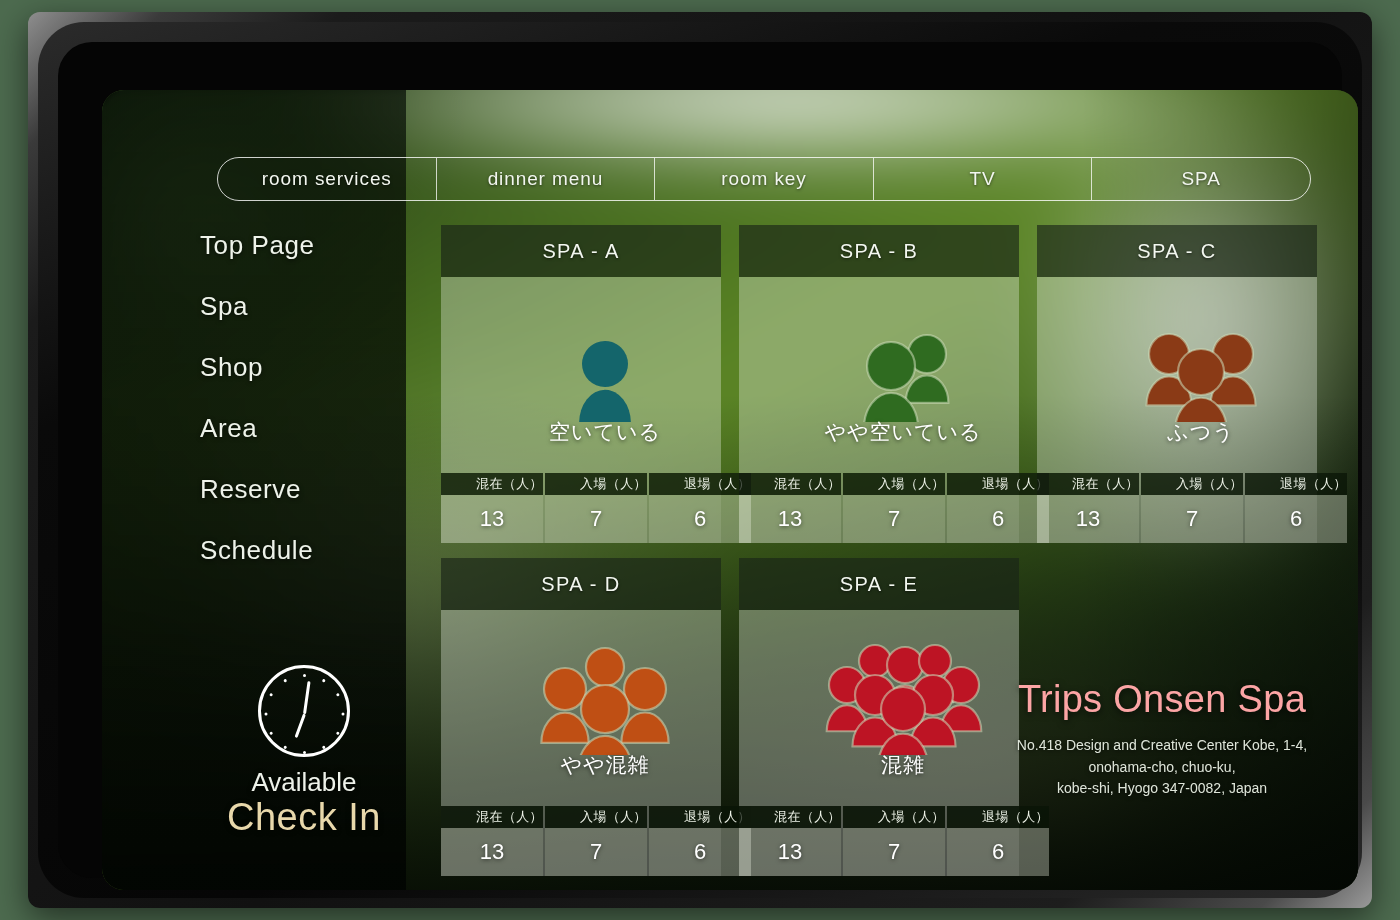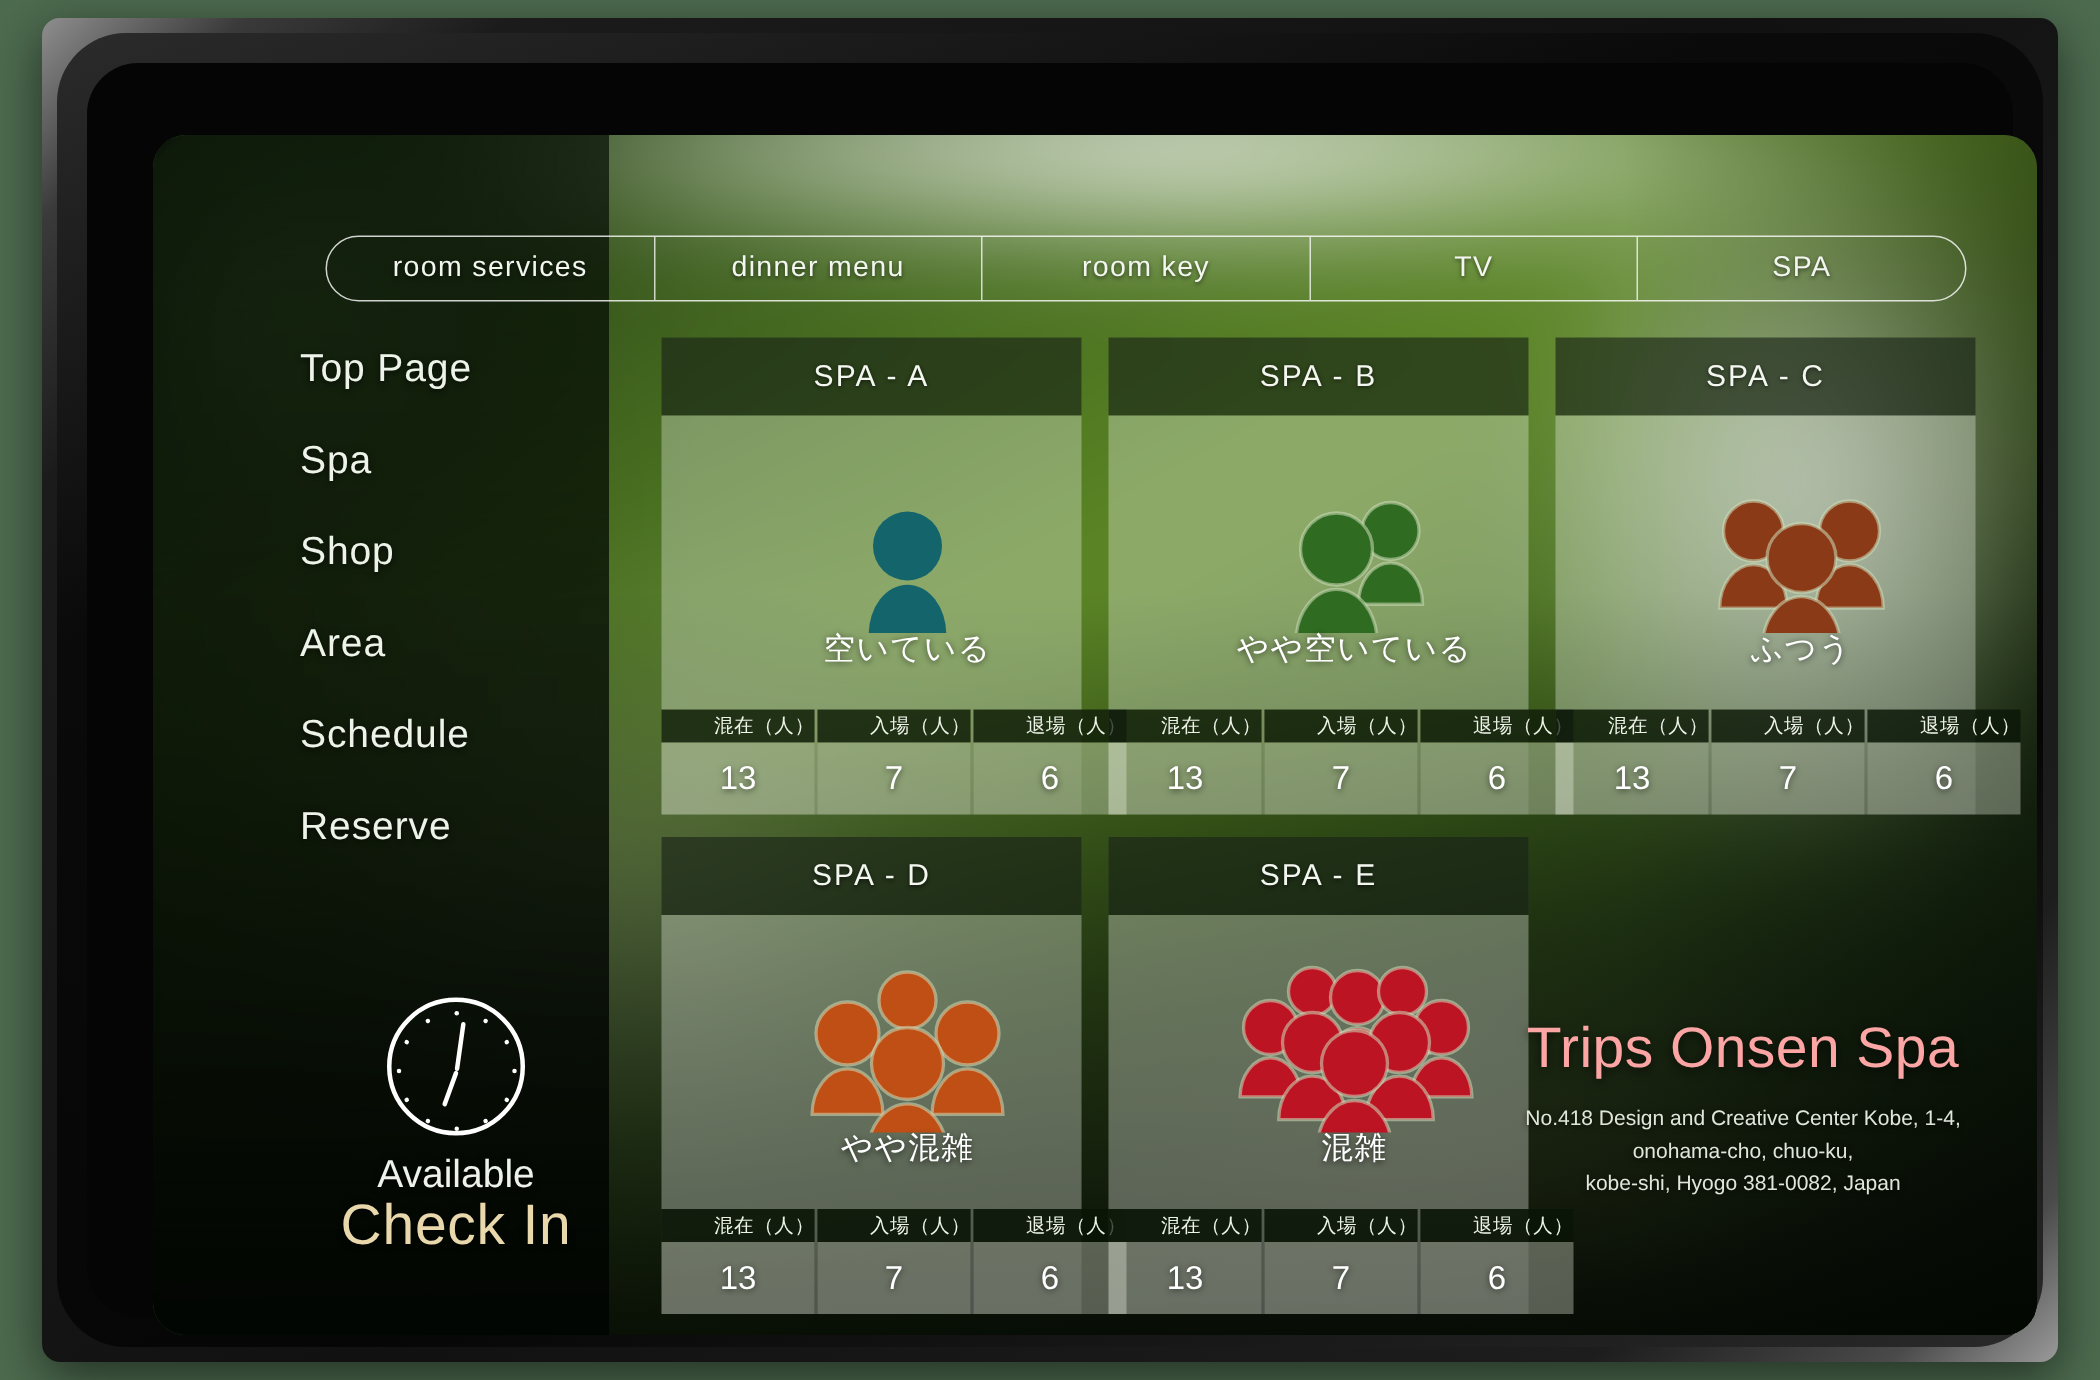--- a/index.html
+++ b/index.html
@@ -278,22 +278,22 @@
               <div class="tab">
                 <span>SPA</span>
               </div>
             </div>
 
           <div id="sidenav">
               <div class="nav-item"><span>Top Page</span></div>
               <div class="nav-item"><span>Spa</span></div>
               <div class="nav-item"><span>Shop</span></div>
               <div class="nav-item"><span>Area</span></div>
+              <div class="nav-item"><span>Reserve</span></div>
               <div class="nav-item gap"><span>Schedule</span></div>
-              <div class="nav-item"><span>Reserve</span></div>
             </div>
 
           <div id="checkin">
             <div id="clock">
               <div class="hand-h"></div>
               <div class="hand-m"></div>
             <div class="tick" style="transform: rotate(0deg);"></div>
                 <div class="tick" style="transform: rotate(30deg);"></div>
                 <div class="tick" style="transform: rotate(60deg);"></div>
                 <div class="tick" style="transform: rotate(90deg);"></div>
@@ -471,21 +471,21 @@
                   </div>
                 </div>
               </div>
             </div>
 
           <div id="brand">
             <div id="brand-title">Trips Onsen Spa</div>
             <div id="brand-addr">
               <div>No.418 Design and Creative Center Kobe, 1-4,</div>
               <div>onohama-cho, chuo-ku,</div>
-              <div>kobe-shi, Hyogo 381-0082, Japan</div>
+              <div>kobe-shi, Hyogo 347-0082, Japan</div>
             </div>
           </div>
 
         </div>
       </div>
 
     </div>
   </div>
 </div>
 

